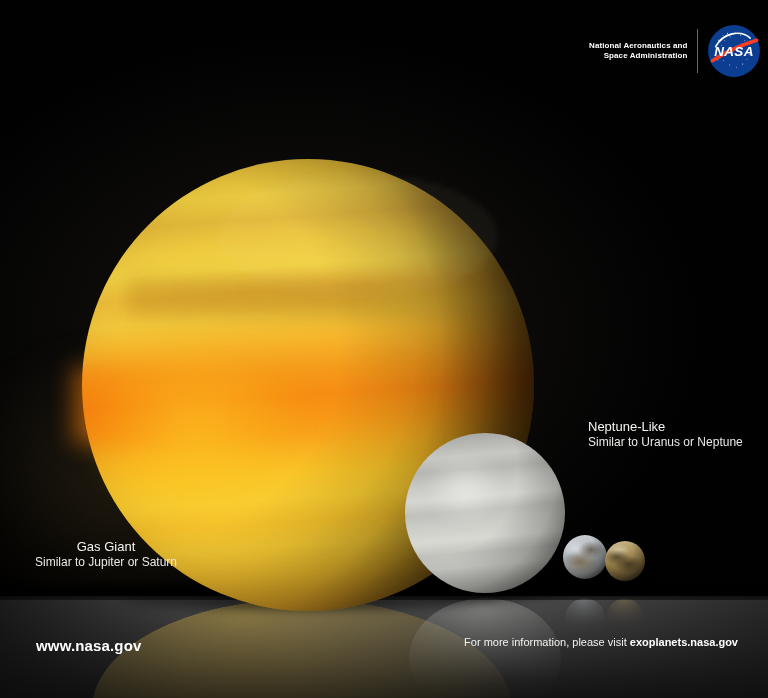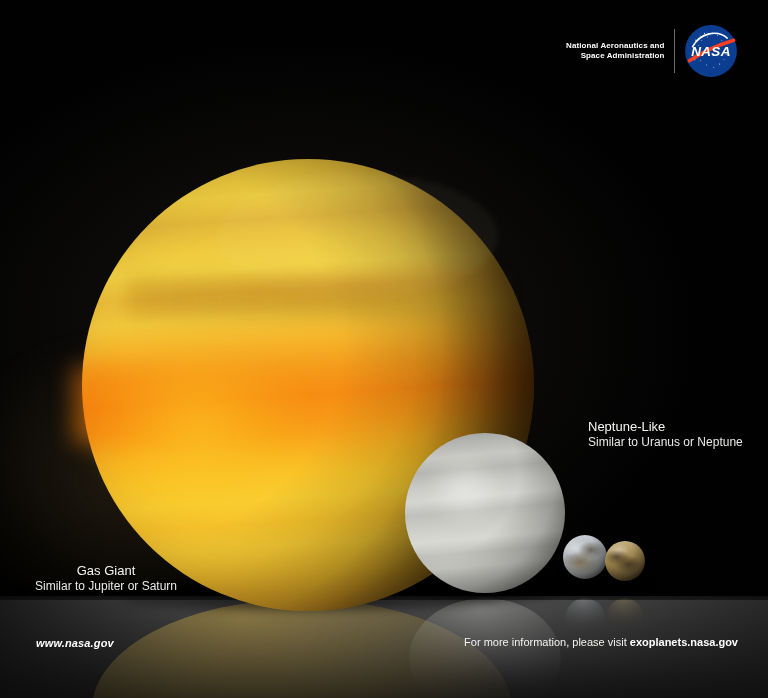--- a/index.html
+++ b/index.html
@@ -255,20 +255,21 @@
     gap: 9px;
   }
   .nasa-wordmark {
     color: #ffffff;
     font-size: 8px;
     line-height: 10.5px;
     font-weight: bold;
     text-align: right;
     letter-spacing: 0.1px;
     white-space: nowrap;
+    margin-left: 23px;
   }
   .nasa-divider {
     width: 1px;
     height: 44px;
     background: #6b6b6b;
   }
   .nasa-logo { width: 54px; height: 54px; display: block; }
 
   
   .title {
@@ -294,35 +295,33 @@
   .label .ldesc {
     font-size: 12px;
     font-weight: 400;
     color: #e9e9e7;
     line-height: 13px;
   }
   .label-gas-giant {
     left: 8px; top: 538px;
     width: 196px;
     text-align: center;
-    margin-top: 24px;
   }
   .label-neptune { left: 588px; top: 418px; text-align: left; }
   .label-super-earth { left: 588px; top: 476px; text-align: left; }
   .label-terrestrial { left: 654px; top: 540px; text-align: left; }
 
   
   .footer-left {
     position: absolute;
     left: 36px; top: 637px;
     color: #ffffff;
-    font-size: 11px;
+    font-size: 15px;
     font-weight: bold;
     letter-spacing: 0.15px;
-    font-style: italic;
   }
   .footer-right {
     position: absolute;
     right: 30px; top: 636px;
     color: #f2f2f0;
     font-size: 11px;
     white-space: nowrap;
   }
   .footer-right .url {
     font-weight: bold;

